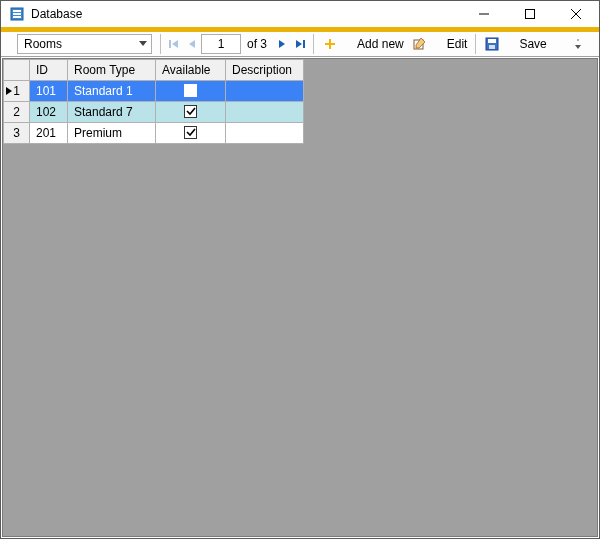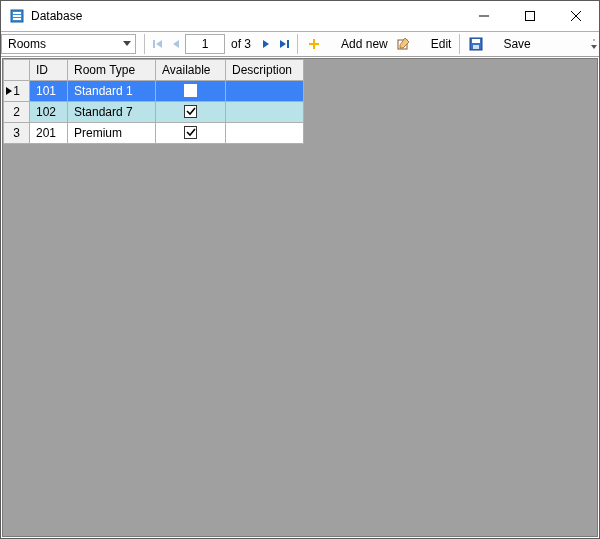--- a/index.html
+++ b/index.html
@@ -1,24 +1,24 @@
 <!DOCTYPE html>
 <html><head>
 <meta charset="utf-8">
 <style>
   * { box-sizing: border-box; }
   html, body { margin: 0; padding: 0; font-family: "Segoe UI", Tahoma, sans-serif; font-size: 12px; background: #fff; }
   .window { width: 600px; height: 539px; border: 1px solid #5a5a5a; display: flex; flex-direction: column; background: #fff; position: relative; }
-  .titlebar { height: 31px; display: flex; align-items: center; padding: 0 0 0 8px; border-bottom: 1px solid #eab308; }
+  .titlebar { height: 31px; display: flex; align-items: center; padding: 0 0 0 8px; border-bottom: 5px solid #eab308; }
   .titlebar .app-icon { width: 16px; height: 16px; margin-right: 6px; display: inline-flex; align-items: center; justify-content: center; }
   .titlebar .title { flex: 1; font-size: 12px; color: #000; }
   .win-controls { display: flex; height: 100%; }
   .win-btn { width: 46px; height: 100%; display: flex; align-items: center; justify-content: center; color: #000; }
 
-  .toolbar { height: 25px; display: flex; align-items: center; padding: 0 0; border-bottom: 1px solid #a0a0a0; gap: 0; background: #fdfdfd; }
+  .toolbar { height: 25px; display: flex; align-items: center; padding: 0 16px; border-bottom: 1px solid #a0a0a0; gap: 0; background: #fdfdfd; }
   .combo { width: 135px; height: 20px; border: 1px solid #adadad; display: flex; align-items: center; justify-content: space-between; padding: 0 2px 0 6px; font-size: 12px; background: #fff; margin-right: 4px; }
   .combo .arrow { width: 12px; height: 12px; display: flex; align-items: center; justify-content: center; }
   .sep { width: 1px; height: 20px; background: #c0c0c0; margin: 0 4px; }
   .nav-btn { width: 18px; height: 20px; display: flex; align-items: center; justify-content: center; }
   .nav-btn.disabled { opacity: 0.35; }
   .page-field { width: 40px; height: 20px; border: 1px solid #adadad; background: #fff; text-align: center; font-size: 12px; outline: none; padding: 0; }
   .of-text { margin: 0 6px; color: #000; }
   .tool-btn { display: flex; align-items: center; gap: 19px; padding: 0 4px; height: 22px; }
   .tool-btn .icon { width: 16px; height: 16px; display: inline-flex; align-items: center; justify-content: center; }
   .tool-btn span.lbl { color: #000; }

